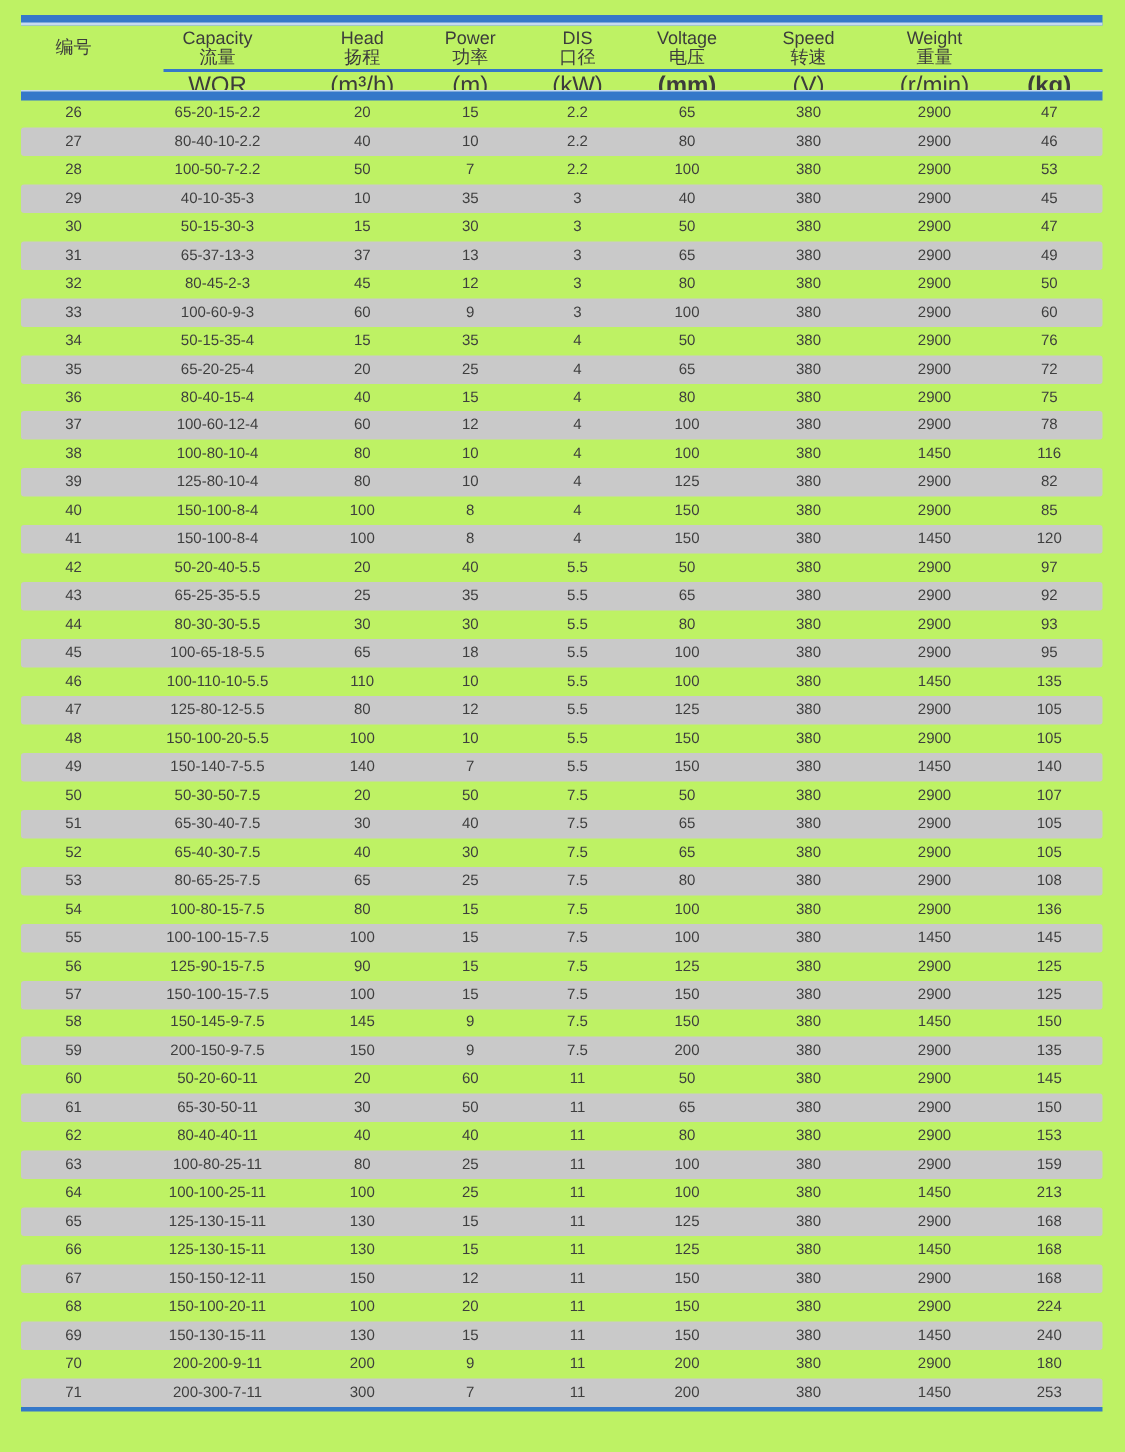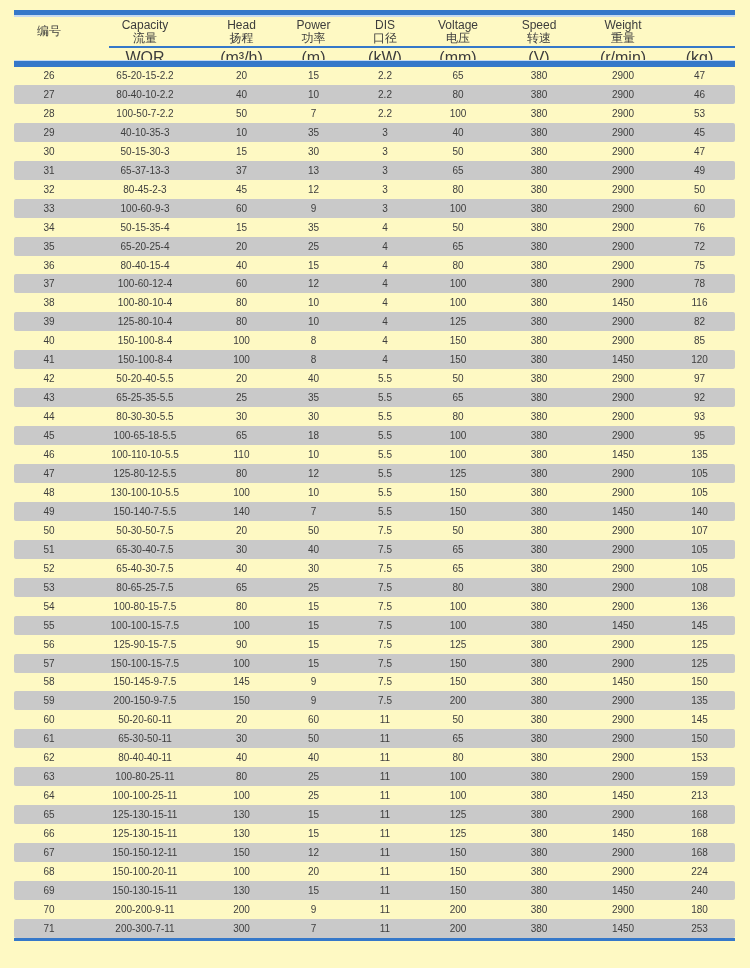--- a/index.html
+++ b/index.html
@@ -1,34 +1,34 @@
 <!DOCTYPE html>
 <html><head>
 <meta charset="utf-8">
 <style>
   html,body{margin:0;padding:0;}
   body{background:#fafafa;font-family:"Liberation Sans","DejaVu Sans",sans-serif;}
-  .page{position:relative;width:750px;height:968px;background:#fef9c3;overflow:hidden;}
+  .page{position:relative;width:750px;height:968px;background:#bef264;overflow:hidden;}
   .wrap{position:absolute;left:14px;top:10px;width:721px;}
 
   .bar-top{position:absolute;left:0;top:0;width:721px;height:5px;background:#3578c9;border-bottom:2px solid #c6daf0;}
   .bar-mid{position:absolute;left:0;top:50px;width:721px;height:6px;background:#3578c9;border-top:1px solid #c6daf0;}
   .bottom-line{position:absolute;left:0;top:928px;width:721px;height:3px;background:#3578c9;}
 
   .grid{display:grid;grid-template-columns:70px 122px 71px 73px 70px 76px 86px 82px 71px;}
 
   .head-labels{position:absolute;left:0;top:8px;width:721px;height:28px;}
   .head-labels .hcell{display:flex;flex-direction:column;align-items:center;justify-content:center;
     color:#3c3c3c;font-size:12px;line-height:13.5px;}
   .head-labels .no-cell{justify-content:center;}
   .head-rule{position:absolute;left:95px;top:36px;width:626px;height:2px;background:#3578c9;}
   .head-units{position:absolute;left:0;top:39px;width:721px;height:12px;}
   .head-units .ucell{display:flex;align-items:center;justify-content:center;
     color:#3c3c3c;font-size:16px;}
-  .head-units .u-bold{font-weight:normal;}
+  .head-units .u-bold{font-weight:bold;}
 
   .rows{position:absolute;left:0;top:56px;width:721px;}
   .row{height:18.96px;align-items:center;color:#3e3e3e;font-size:10px;}
   .row.alt{background:#c9c9c9;border-radius:2px;}
   .cell{text-align:center;white-space:nowrap;overflow:visible;}
 </style>
 </head>
 <body>
 
 <div class="page">
@@ -324,21 +324,21 @@
           <div class="cell">80</div>
           <div class="cell">12</div>
           <div class="cell">5.5</div>
           <div class="cell">125</div>
           <div class="cell">380</div>
           <div class="cell">2900</div>
           <div class="cell">105</div>
         </div>
         <div class="row grid">
           <div class="cell">48</div>
-          <div class="cell">130-100-10-5.5</div>
+          <div class="cell">150-100-20-5.5</div>
           <div class="cell">100</div>
           <div class="cell">10</div>
           <div class="cell">5.5</div>
           <div class="cell">150</div>
           <div class="cell">380</div>
           <div class="cell">2900</div>
           <div class="cell">105</div>
         </div>
         <div class="row grid alt">
           <div class="cell">49</div>

